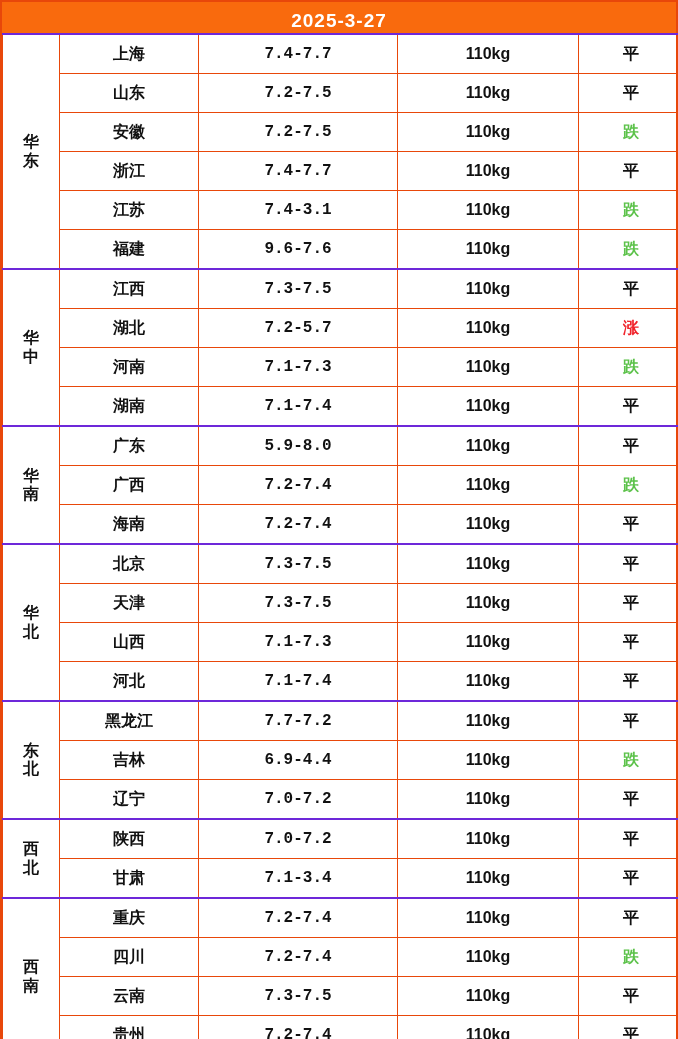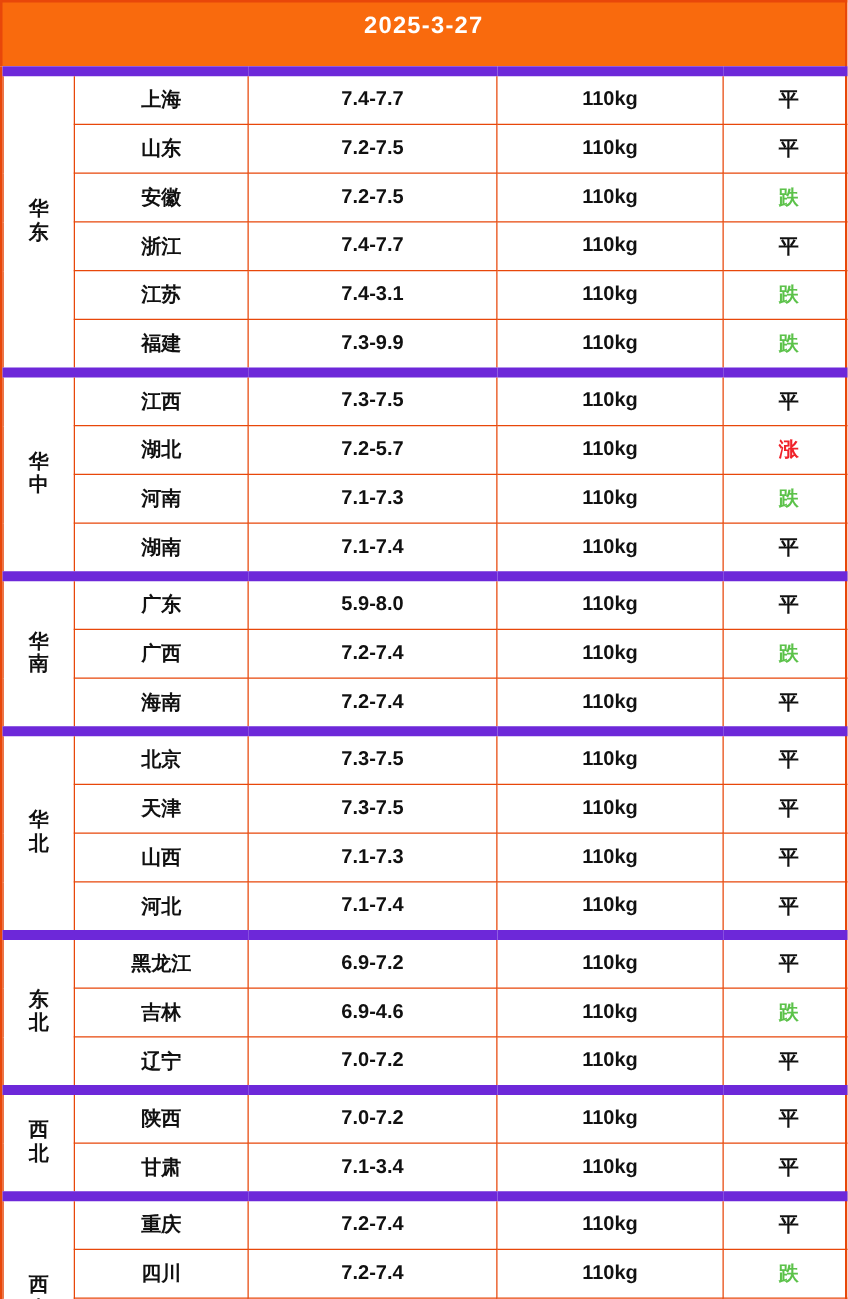--- a/index.html
+++ b/index.html
@@ -17,21 +17,21 @@
     border: 2px solid #e8470a;
     border-top: none;
     background: #fff;
   }
   .title-bar {
     background: #f96a0d;
     color: #ffffff;
     font-size: 19px;
     font-weight: bold;
     text-align: center;
-    height: 53px;
+    height: 33px;
     line-height: 38px;
     letter-spacing: 1px;
     border: 2px solid #e8470a;
     border-bottom: none;
     box-sizing: border-box;
   }
   table.price-table {
     border-collapse: collapse;
     width: 100%;
     table-layout: fixed;
@@ -61,31 +61,32 @@
     display: inline-block;
     width: 1em;
     word-break: break-all;
     white-space: normal;
   }
   td.province-cell {
     width: 138px;
   }
   td.price-cell {
     width: 198px;
+    font-family: Liberation Mono, monospace;
   }
   td.weight-cell {
     width: 180px;
   }
   td.trend-cell {
     width: 104px;
   }
   .t-flat { color: #111111; }
   .t-down { color: #5cc24a; }
   .t-up   { color: #f0222a; }
-  tr.group-start > td { border-top: 8px solid #6d28d9; }
+  tr.group-start > td { border-top: 2px solid #6d28d9; }
 </style>
 </head>
 <body>
 
 <div class="title-bar">2025-3-27</div>
 
 <div class="sheet">
   <table class="price-table">
     <tbody>
         <tr class="group-start">
@@ -114,21 +115,21 @@
           <td class="trend-cell t-flat" style="color: rgb(17, 17, 17);">平</td>
         </tr>
         <tr>
           <td class="province-cell">江苏</td>
           <td class="price-cell">7.4-3.1</td>
           <td class="weight-cell">110kg</td>
           <td class="trend-cell t-down" style="color: rgb(92, 194, 74);">跌</td>
         </tr>
         <tr>
           <td class="province-cell">福建</td>
-          <td class="price-cell">7.3-9.9</td>
+          <td class="price-cell">9.6-7.6</td>
           <td class="weight-cell">110kg</td>
           <td class="trend-cell t-down" style="color: rgb(92, 194, 74);">跌</td>
         </tr>
         <tr class="group-start">
           <td class="region-cell" rowspan="4"><span class="rv">华中</span></td>
           <td class="province-cell">江西</td>
           <td class="price-cell">7.3-7.5</td>
           <td class="weight-cell">110kg</td>
           <td class="trend-cell t-flat" style="color: rgb(17, 17, 17);">平</td>
         </tr>
@@ -190,27 +191,27 @@
         </tr>
         <tr>
           <td class="province-cell">河北</td>
           <td class="price-cell">7.1-7.4</td>
           <td class="weight-cell">110kg</td>
           <td class="trend-cell t-flat" style="color: rgb(17, 17, 17);">平</td>
         </tr>
         <tr class="group-start">
           <td class="region-cell" rowspan="3"><span class="rv">东北</span></td>
           <td class="province-cell">黑龙江</td>
-          <td class="price-cell">6.9-7.2</td>
+          <td class="price-cell">7.7-7.2</td>
           <td class="weight-cell">110kg</td>
           <td class="trend-cell t-flat" style="color: rgb(17, 17, 17);">平</td>
         </tr>
         <tr>
           <td class="province-cell">吉林</td>
-          <td class="price-cell">6.9-4.6</td>
+          <td class="price-cell">6.9-4.4</td>
           <td class="weight-cell">110kg</td>
           <td class="trend-cell t-down" style="color: rgb(92, 194, 74);">跌</td>
         </tr>
         <tr>
           <td class="province-cell">辽宁</td>
           <td class="price-cell">7.0-7.2</td>
           <td class="weight-cell">110kg</td>
           <td class="trend-cell t-flat" style="color: rgb(17, 17, 17);">平</td>
         </tr>
         <tr class="group-start">

